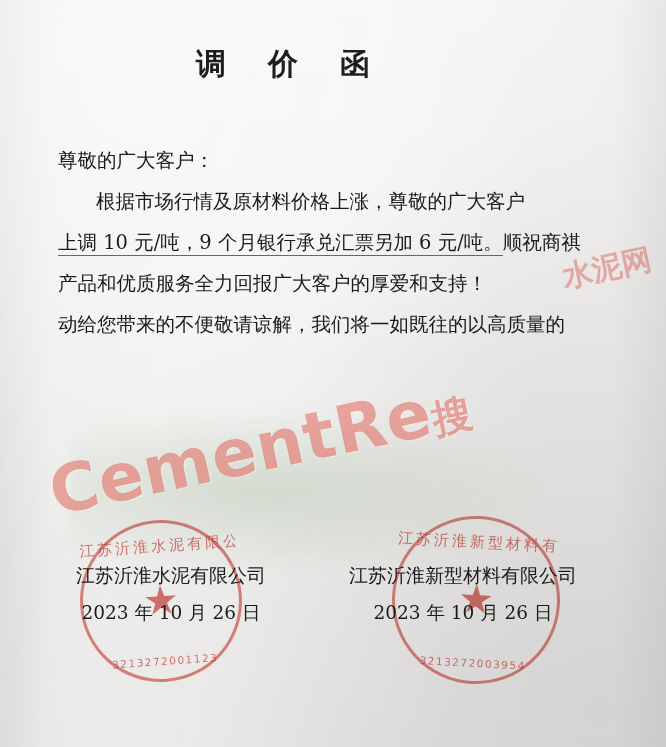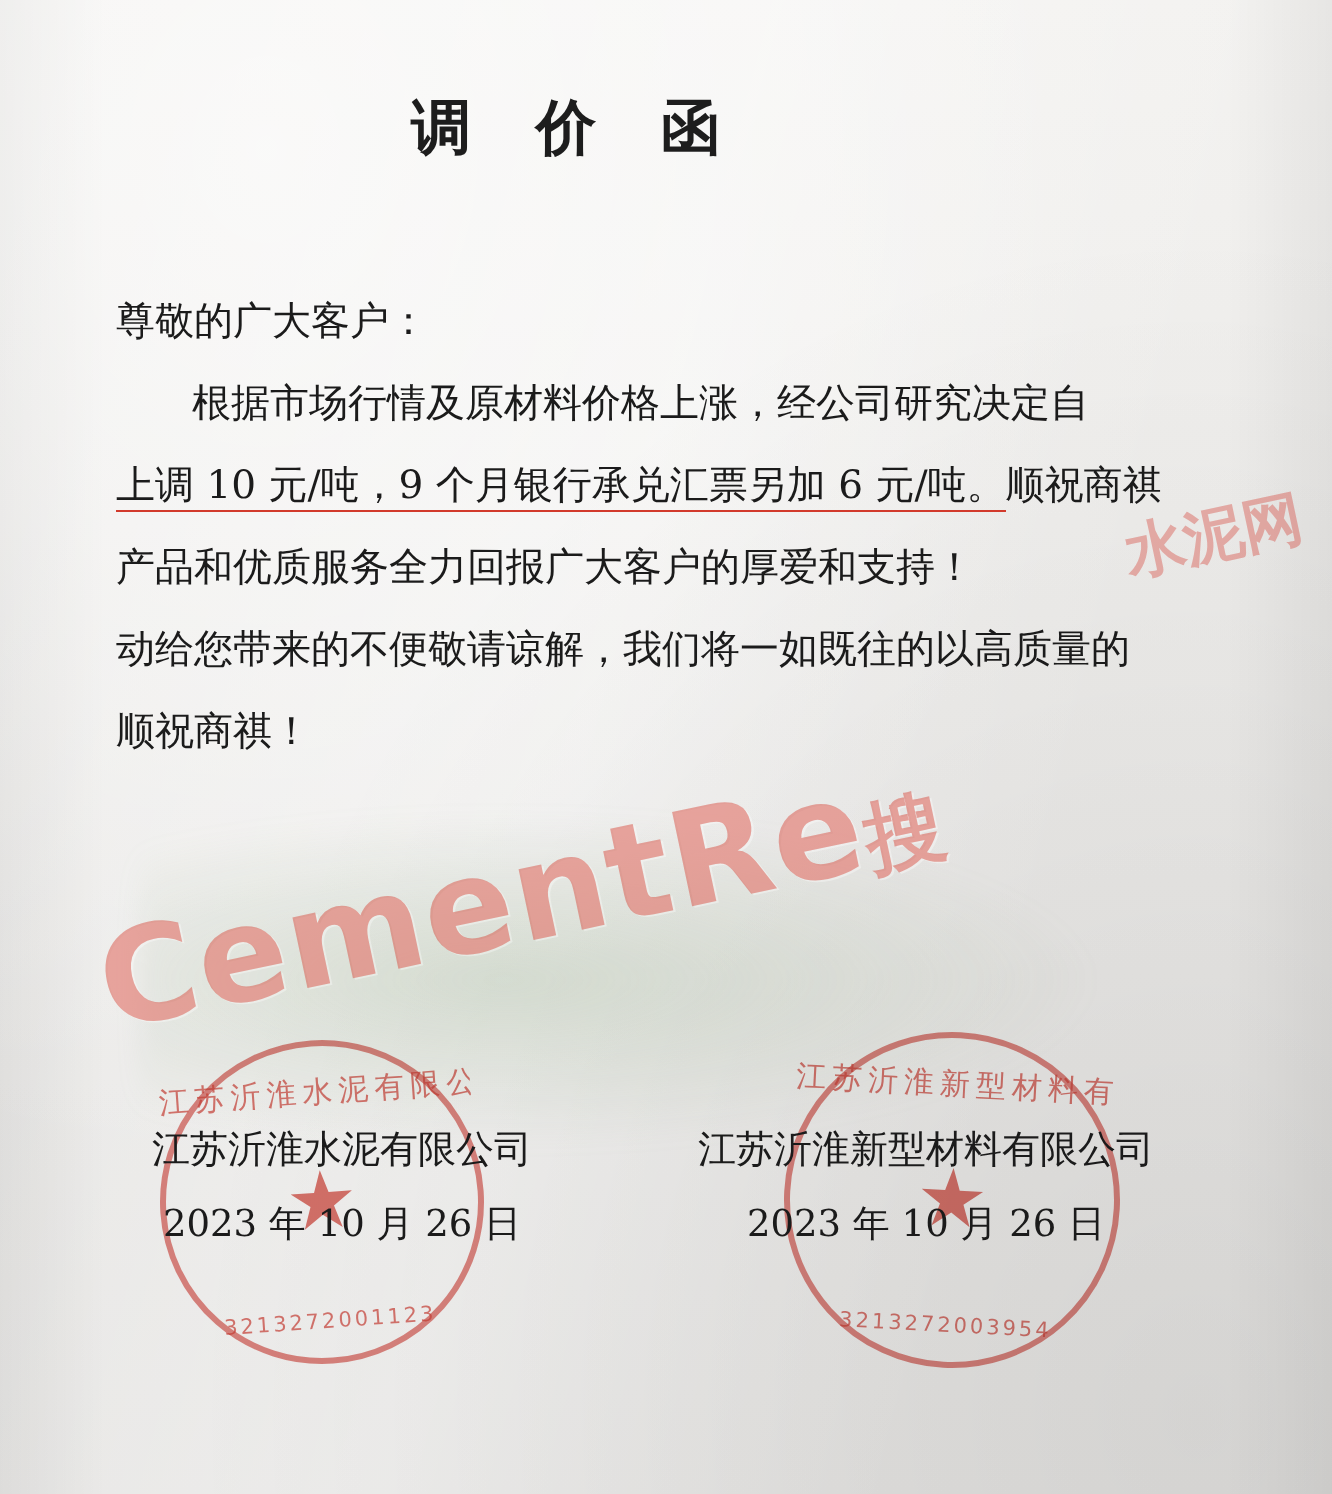--- a/index.html
+++ b/index.html
@@ -46,21 +46,21 @@
 
   #doc-title {
     position: absolute;
     top: 44px;
     left: 0;
     width: 566px;
     text-align: center;
     font-size: 30px;
     letter-spacing: 12px;
     color: #1d1d1d;
-    font-family: Liberation Sans, sans-serif;
+    font-family: Liberation Mono, monospace;
     font-weight: 600;
     text-indent: 12px;
   }
 
   #body-text {
     position: absolute;
     left: 58px;
     top: 140px;
     width: 560px;
     color: #1b1b1b;
@@ -197,27 +197,26 @@
 
 <div id="page">
 
   <div id="paper-shade"></div>
   <div id="bg-smudge"></div>
 
   <div id="doc-title">调 价 函</div>
 
   <div id="body-text">
     <p class="para">尊敬的广大客户：</p>
-    <p class="para indent">根据市场行情及原材料价格上涨，经公司研究决定自</p>
+    <p class="para indent">根据市场行情及原材料价格上涨，尊敬的广大客户</p>
     <p class="para">
       <span class="u-red">上调 10 元/吨，9 个月银行承兑汇票另加 6 元/吨。</span><span>顺祝商祺</span>
     </p>
     <p class="para">产品和优质服务全力回报广大客户的厚爱和支持！</p>
     <p class="para">动给您带来的不便敬请谅解，我们将一如既往的以高质量的</p>
-    <p class="para">顺祝商祺！</p>
   </div>
 
   <div id="watermark">
     <span>CementRe</span><span class="wm-sub">搜</span>
   </div>
   <div id="watermark-cn">水泥网</div>
 
   <div class="stamp" id="stamp-left">
     <div class="stamp-inner">
       <div class="stamp-top-text">江苏沂淮水泥有限公司</div>

